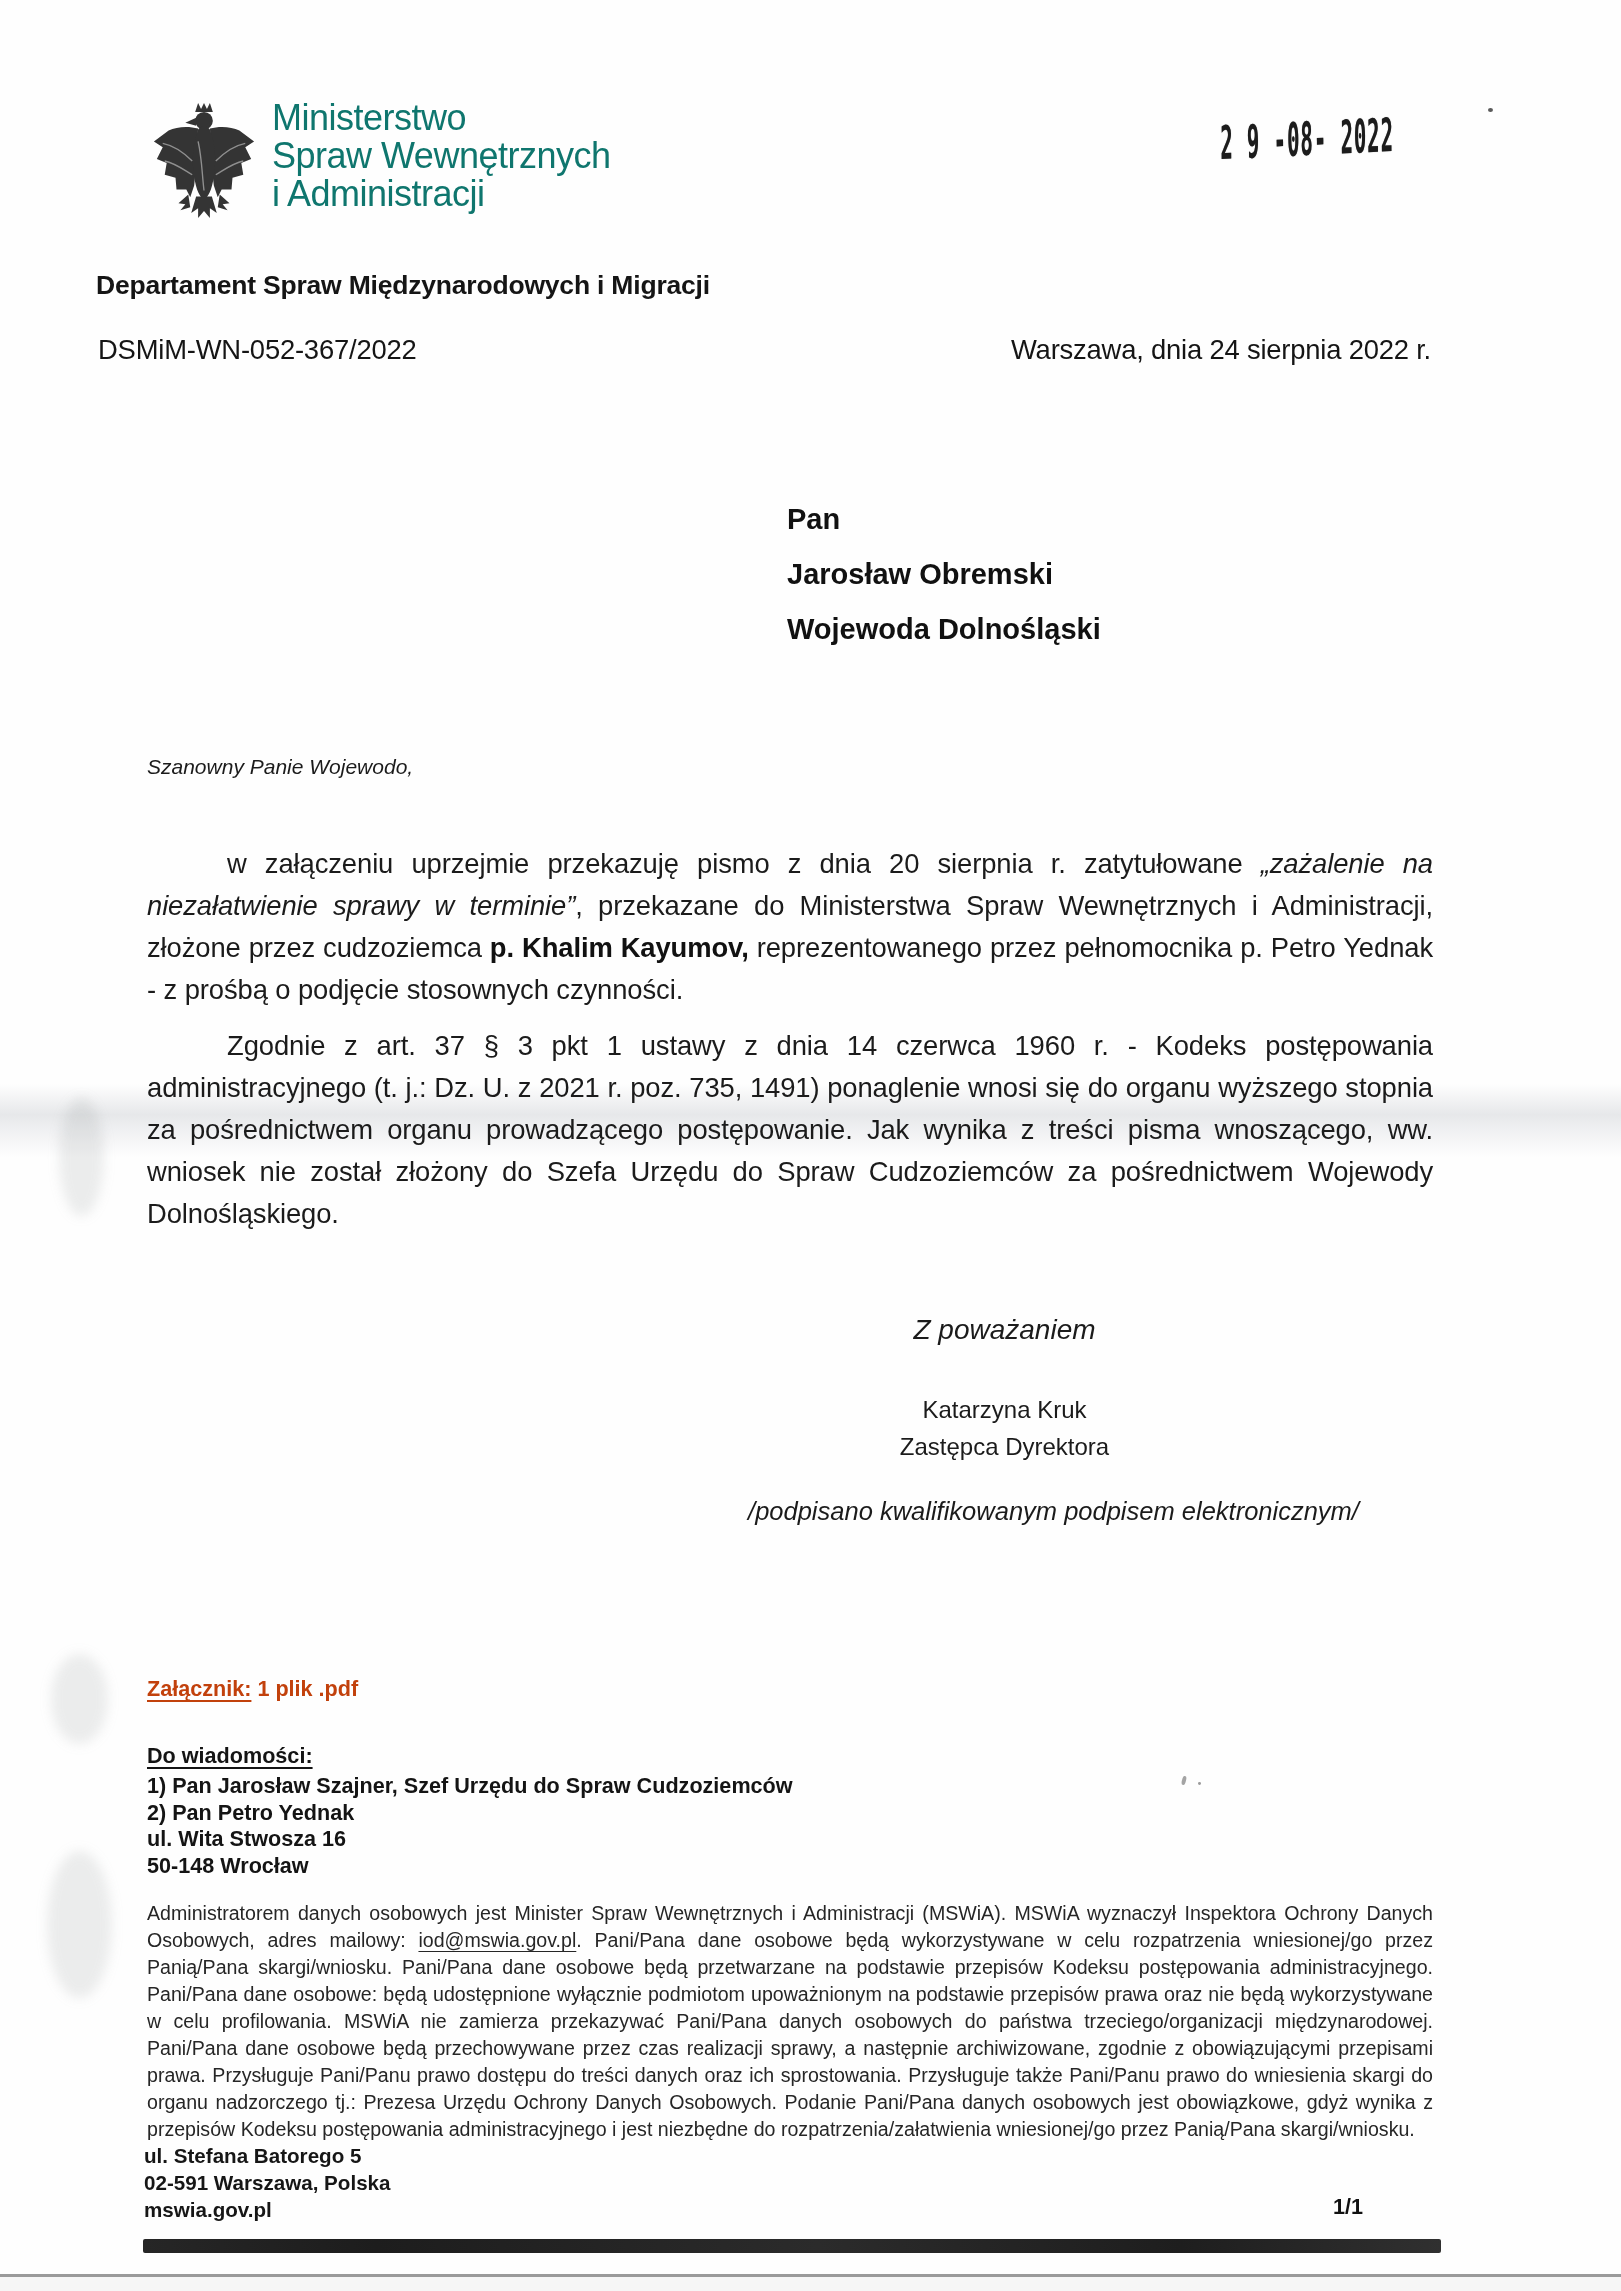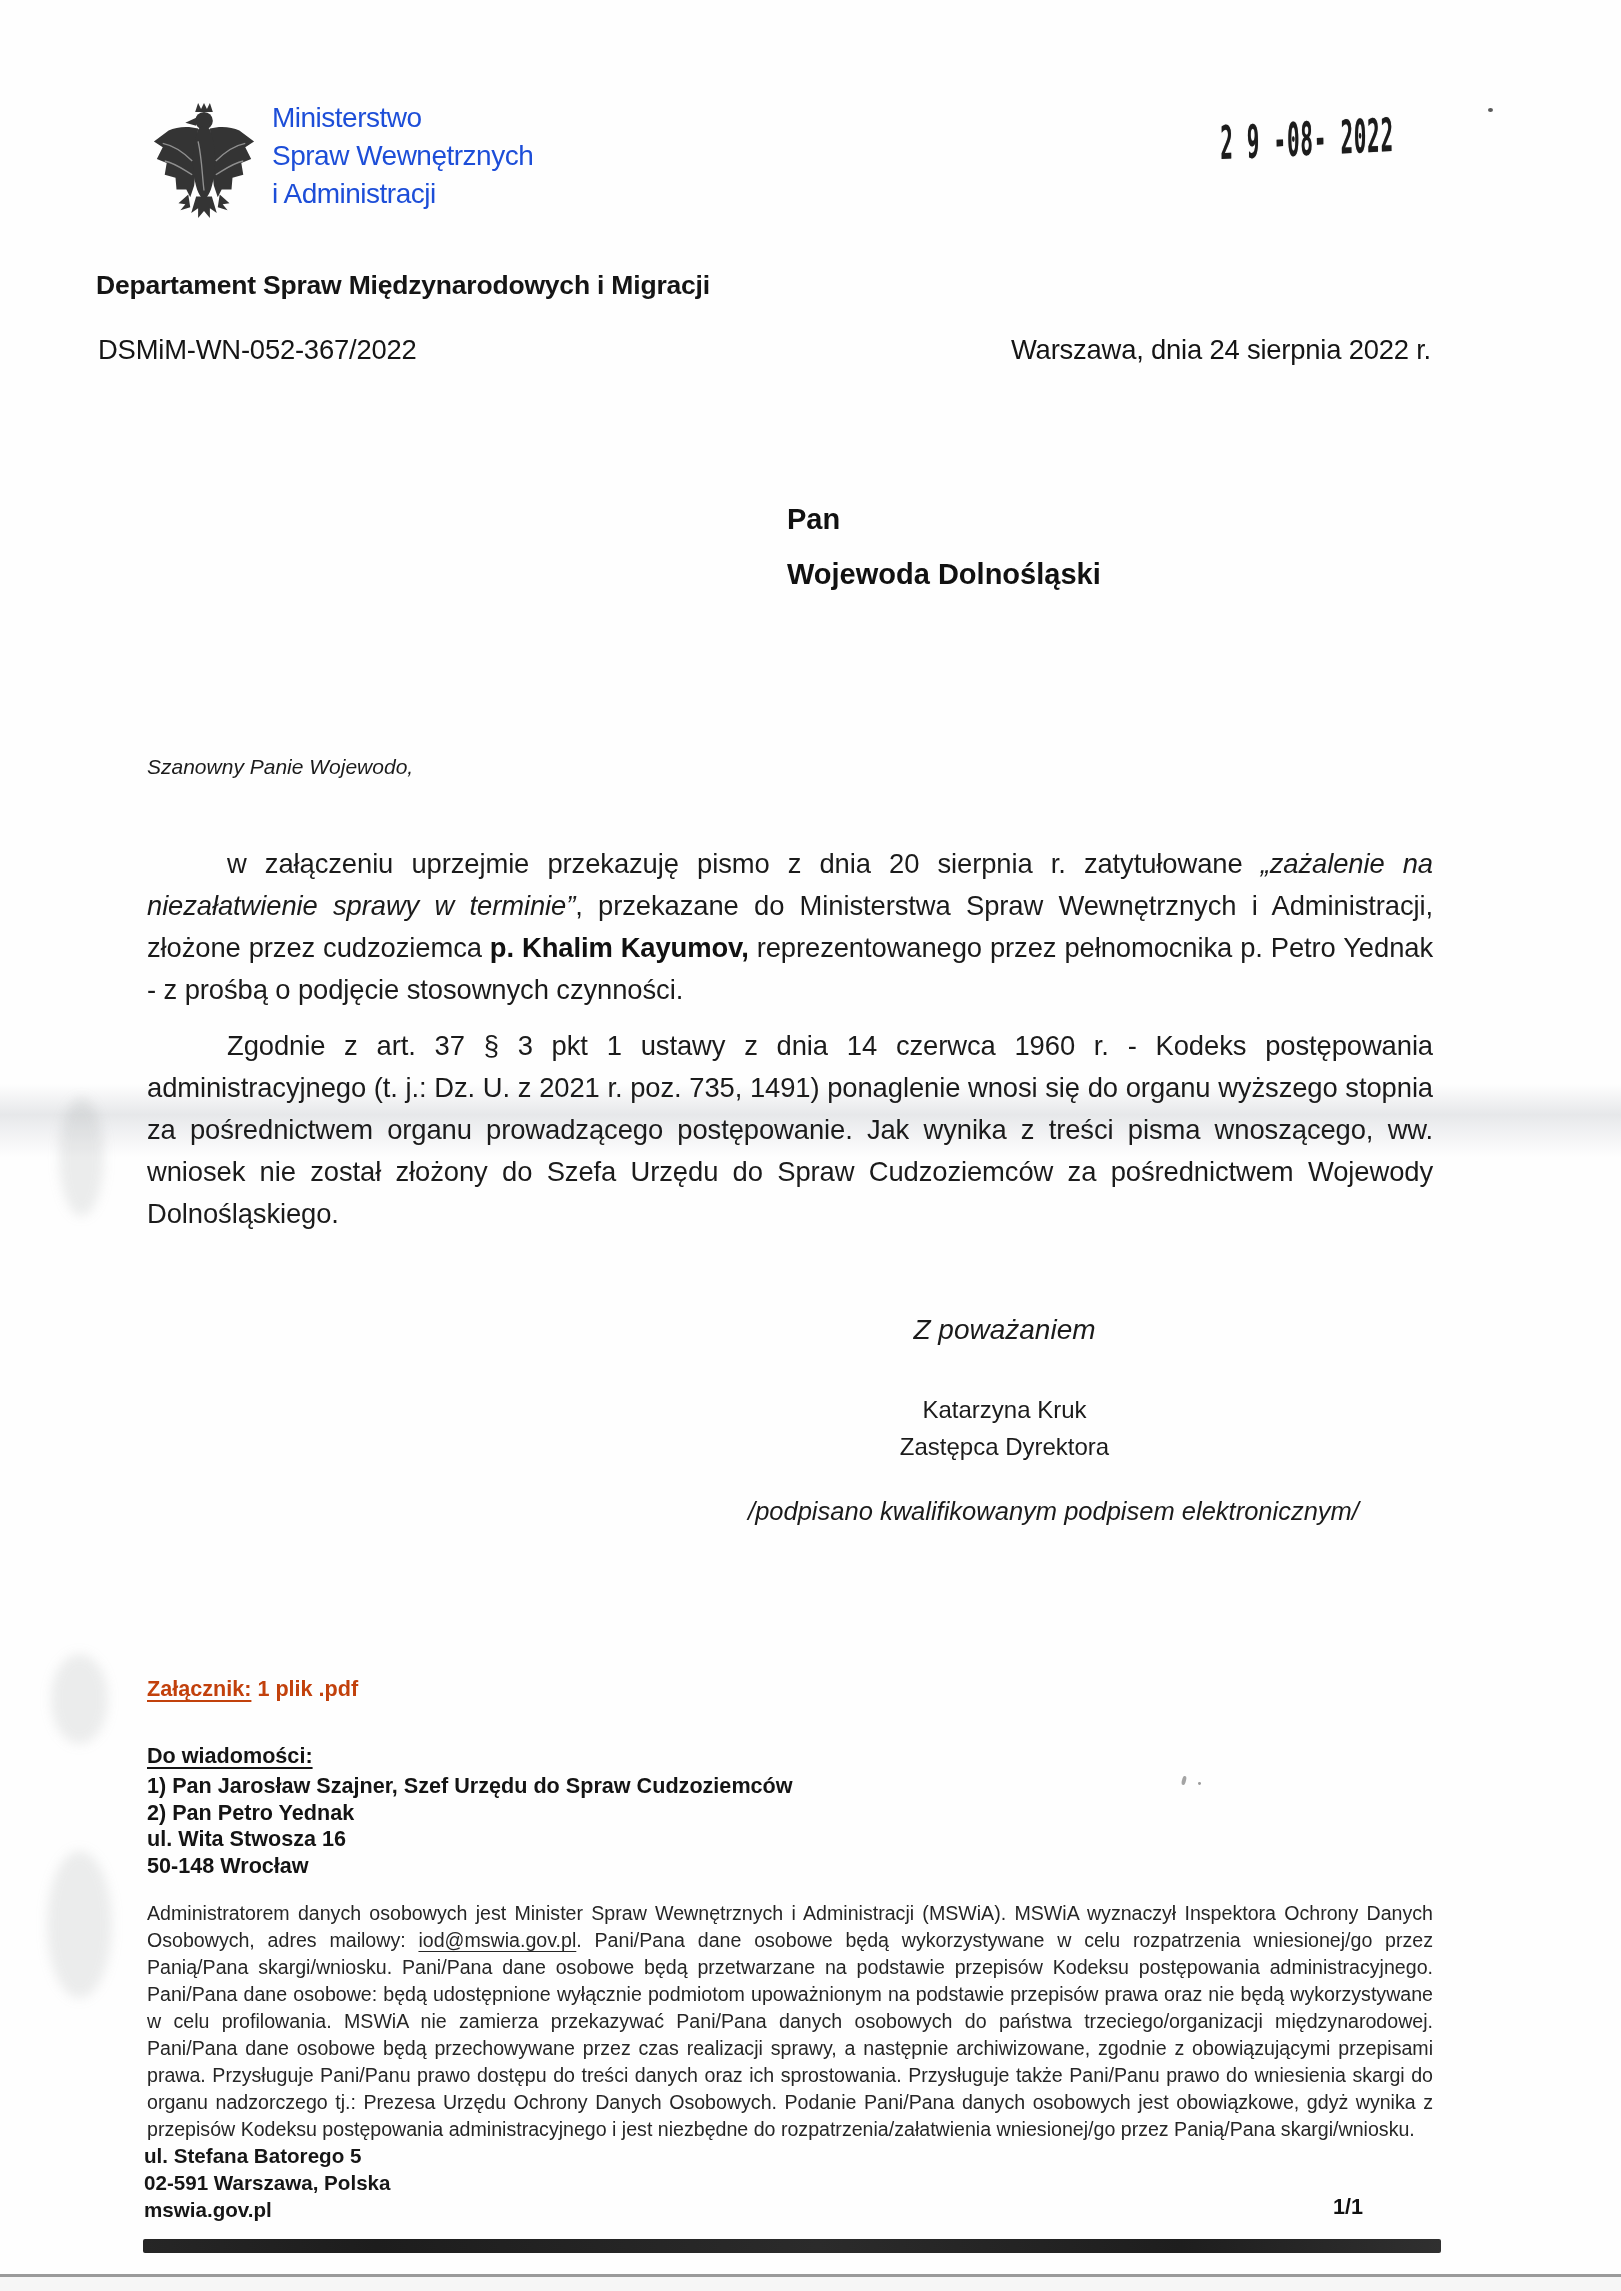--- a/index.html
+++ b/index.html
@@ -26,22 +26,22 @@
   .smudge.s3 { left:59px; top:1098px; width:45px; height:118px; }
   .speck { background:#5a5a5a; border-radius:50%; }
   .speck.p1 { left:1488px; top:108px; width:4.9px; height:3.9px; }
   .speck.p2 { left:1182px; top:1776px; width:3.9px; height:8.8px; border-radius:40%/50%; transform:rotate(14deg); opacity:.55; }
   .speck.p3 { left:1198px; top:1782px; width:2.9px; height:2.9px; opacity:.6; }
 
   
   .eagle { left:149px; top:102px; width:110px; height:121px; }
   .ministry-name {
     left:272px; top:99px; width:510px;
-    font-size:28px; line-height:38px; font-weight:400;
-    letter-spacing:-0.5px; color:#1d4ed8;
+    font-size:36px; line-height:38px; font-weight:400;
+    letter-spacing:-0.5px; color:#0f766e;
   }
   .stamp {
     left:1220px; top:116px;
     font-family:"DejaVu Sans Mono", monospace;
     font-size:46px; font-weight:600; letter-spacing:2px;
     color:#1c1c1c; white-space:nowrap;
     transform:scaleX(0.45) rotate(-1.2deg); transform-origin:left top;
     text-shadow:0 0 1px rgba(30,30,30,.55);
   }
   .department { left:96px; top:270px; font-size:26.5px; font-weight:600; letter-spacing:-0.2px; color:#151515; }
@@ -140,20 +140,21 @@
 
   <div class="abs department">Departament Spraw Międzynarodowych i Migracji</div>
 
   <div class="abs ref-row">
     <span>DSMiM-WN-052-367/2022</span>
     <span>Warszawa, dnia 24 sierpnia 2022 r.</span>
   </div>
 
   <div class="abs addressee">
     <div>Pan</div>
+    <div>Jarosław Obremski</div>
     <div>Wojewoda Dolnośląski</div>
   </div>
 
   <div class="abs salutation">Szanowny Panie Wojewodo,</div>
 
   <div class="abs body-text">
     <p><span>w załączeniu uprzejmie przekazuję pismo z dnia 20 sierpnia r. zatytułowane </span><span class="it">„zażalenie na niezałatwienie sprawy w terminie”</span><span>, przekazane do Ministerstwa Spraw Wewnętrznych i Administracji, złożone przez cudzoziemca </span><span class="bd">p. Khalim Kayumov,</span><span> reprezentowanego przez pełnomocnika p. Petro Yednak - z prośbą o podjęcie stosownych czynności.</span></p>
     <p>Zgodnie z art. 37 § 3 pkt 1 ustawy z dnia 14 czerwca 1960 r. - Kodeks postępowania administracyjnego (t. j.: Dz. U. z 2021 r. poz. 735, 1491) ponaglenie wnosi się do organu wyższego stopnia za pośrednictwem organu prowadzącego postępowanie. Jak wynika z treści pisma wnoszącego, ww. wniosek nie został złożony do Szefa Urzędu do Spraw Cudzoziemców za pośrednictwem Wojewody Dolnośląskiego.</p>
   </div>
 

